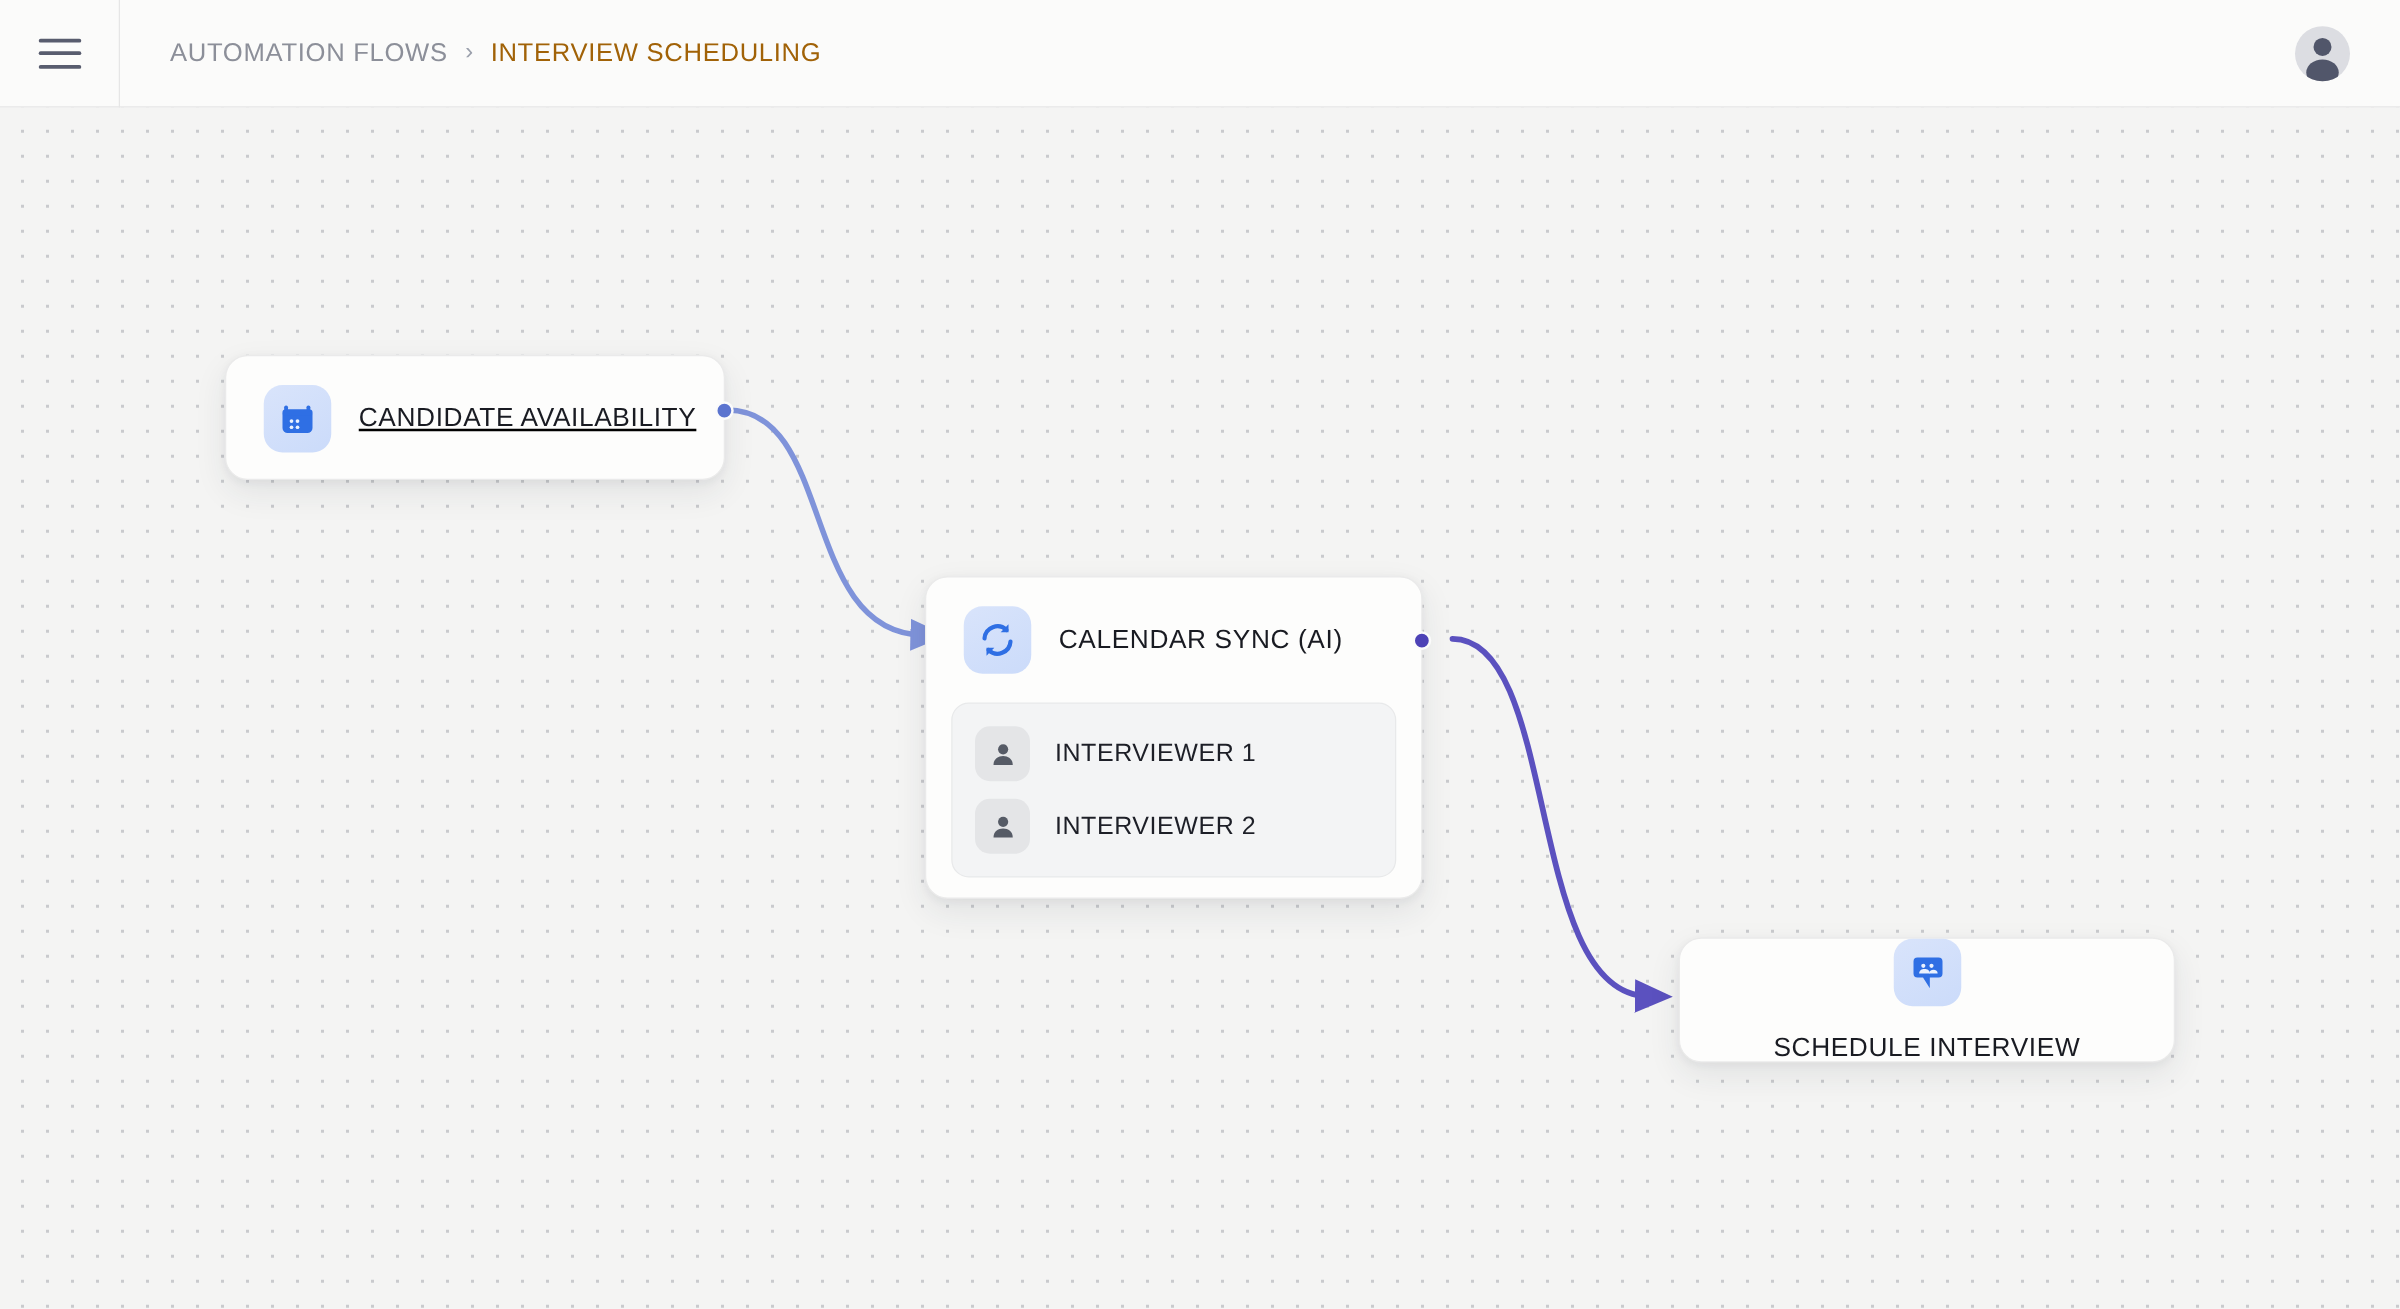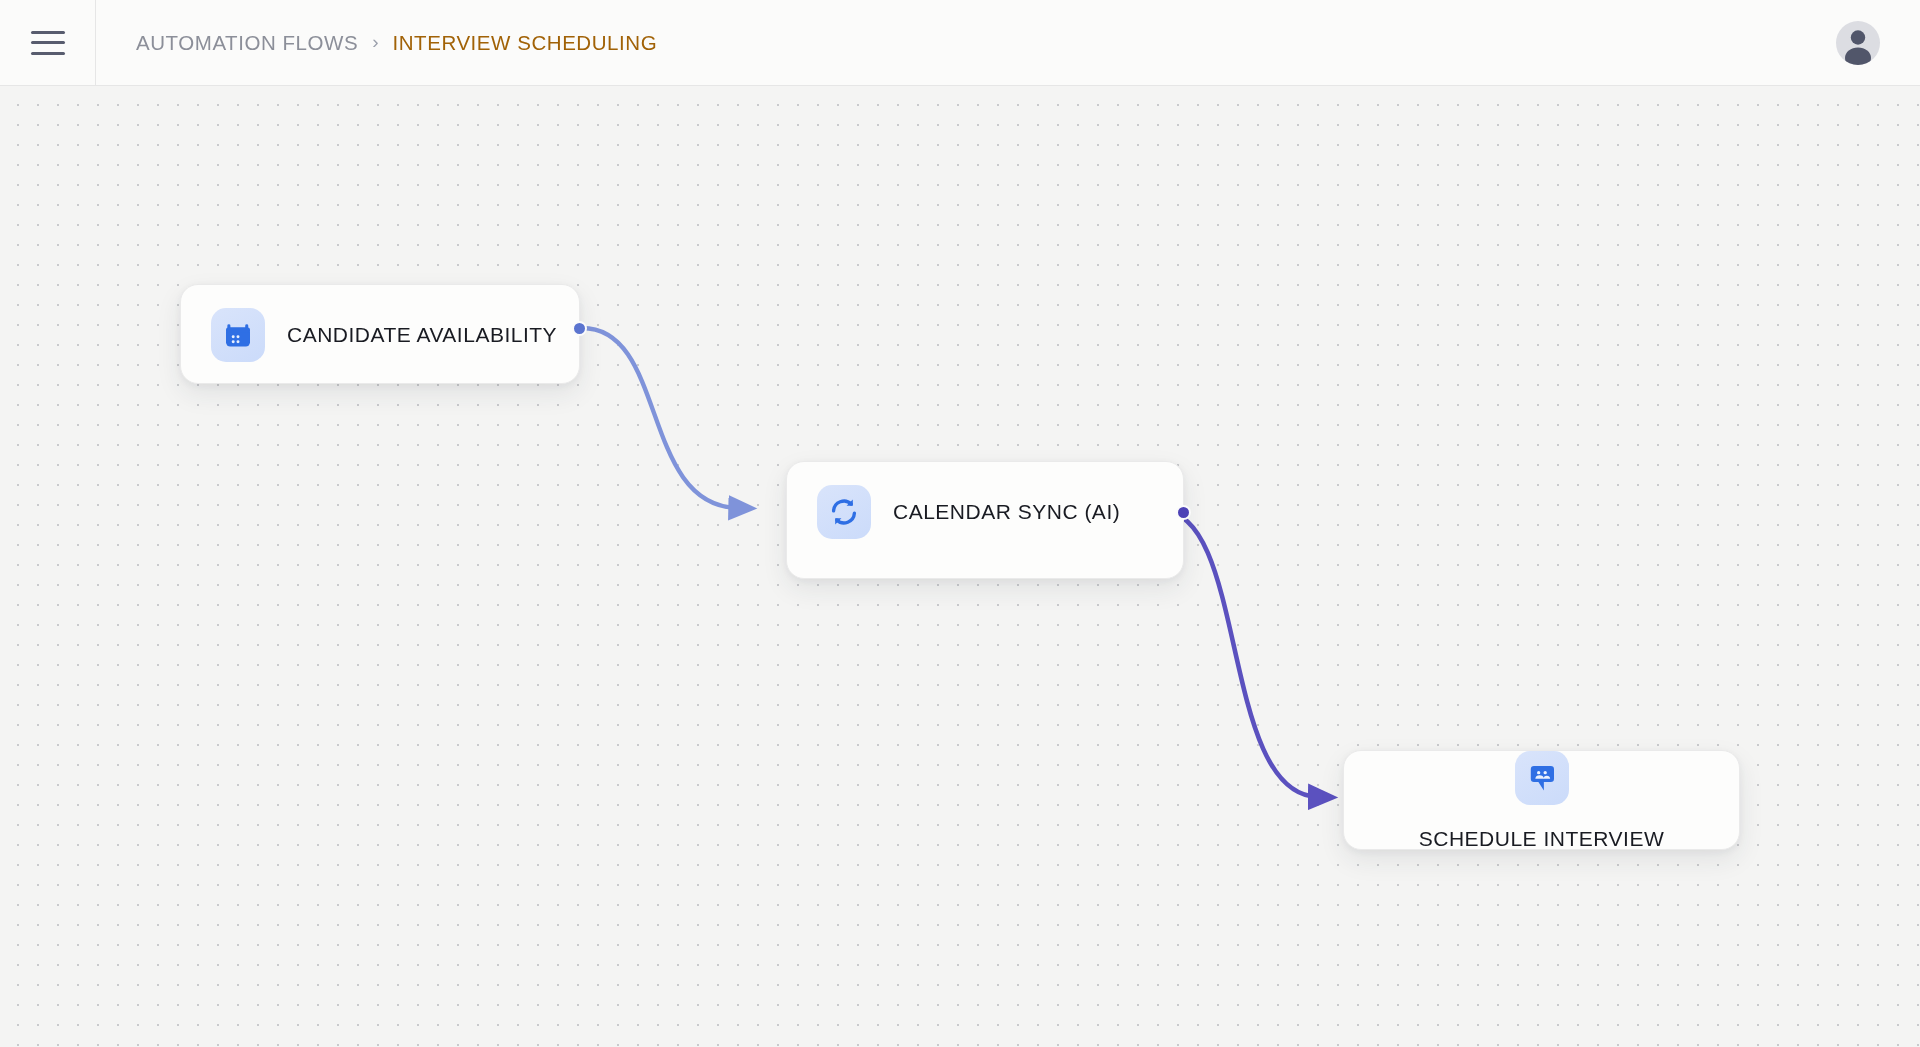--- a/index.html
+++ b/index.html
@@ -154,26 +154,27 @@
     color: #191b22;
     white-space: nowrap;
   }
 
   
   #node-candidate {
     left: 180px;
     top: 198px;
     width: 400px;
     height: 100px;
+    text-decoration: underline;
   }
   #node-candidate .node-head { height: 100px; }
 
   
   #node-calendar {
-    left: 786px;
+    left: 740px;
     top: 375px;
     width: 398px;
     padding-bottom: 16px;
   }
   #node-calendar .node-head { height: 100px; }
 
   .sub-panel {
     margin: 0 20px;
     background: #f3f4f5;
     border: 1px solid #e8e9ea;
@@ -297,20 +298,41 @@
         <svg viewBox="0 0 24 24">
           <path d="M4.2 11.1 A7.8 7.8 0 0 1 17.4 6.0" fill="none" stroke="#2f6fe4" stroke-width="2.5" stroke-linecap="round"></path>
           <path d="M19.8 12.9 A7.8 7.8 0 0 1 6.6 18.0" fill="none" stroke="#2f6fe4" stroke-width="2.5" stroke-linecap="round"></path>
           <path d="M18.6 2.6 L18.6 7.4 L13.9 7.4 Z" fill="#2f6fe4"></path>
           <path d="M5.4 21.4 L5.4 16.6 L10.1 16.6 Z" fill="#2f6fe4"></path>
         </svg>
       </div>
       <span class="node-title">CALENDAR SYNC (AI)</span>
     </div>
 
+    <div class="sub-panel">
+      <div class="sub-row">
+        <div class="sub-icon">
+          <svg viewBox="0 0 24 24">
+            <circle cx="12" cy="8.1" r="3.9" fill="#565b66"></circle>
+            <path d="M4.6 20.2 C4.6 15.7 8 13.3 12 13.3 C16 13.3 19.4 15.7 19.4 20.2 Z" fill="#565b66"></path>
+          </svg>
+        </div>
+        <span class="sub-label">INTERVIEWER 1</span>
+      </div>
+
+      <div class="sub-row">
+        <div class="sub-icon">
+          <svg viewBox="0 0 24 24">
+            <circle cx="12" cy="8.1" r="3.9" fill="#565b66"></circle>
+            <path d="M4.6 20.2 C4.6 15.7 8 13.3 12 13.3 C16 13.3 19.4 15.7 19.4 20.2 Z" fill="#565b66"></path>
+          </svg>
+        </div>
+        <span class="sub-label">INTERVIEWER 2</span>
+      </div>
+    </div>
 
     <div class="port port-b" style="right:-8px; top:43px;"></div>
   </div>
 
   <div class="node" id="node-schedule">
     <div class="node-head">
       <div class="node-icon">
         <svg viewBox="0 0 24 24">
           <path d="M3.6 5.4 A2.4 2.4 0 0 1 6 3 H18.6 A2.4 2.4 0 0 1 21 5.4 V12.6
                    A2.4 2.4 0 0 1 18.6 15 H13.4 L13.4 21.4 L9.3 15 H6

